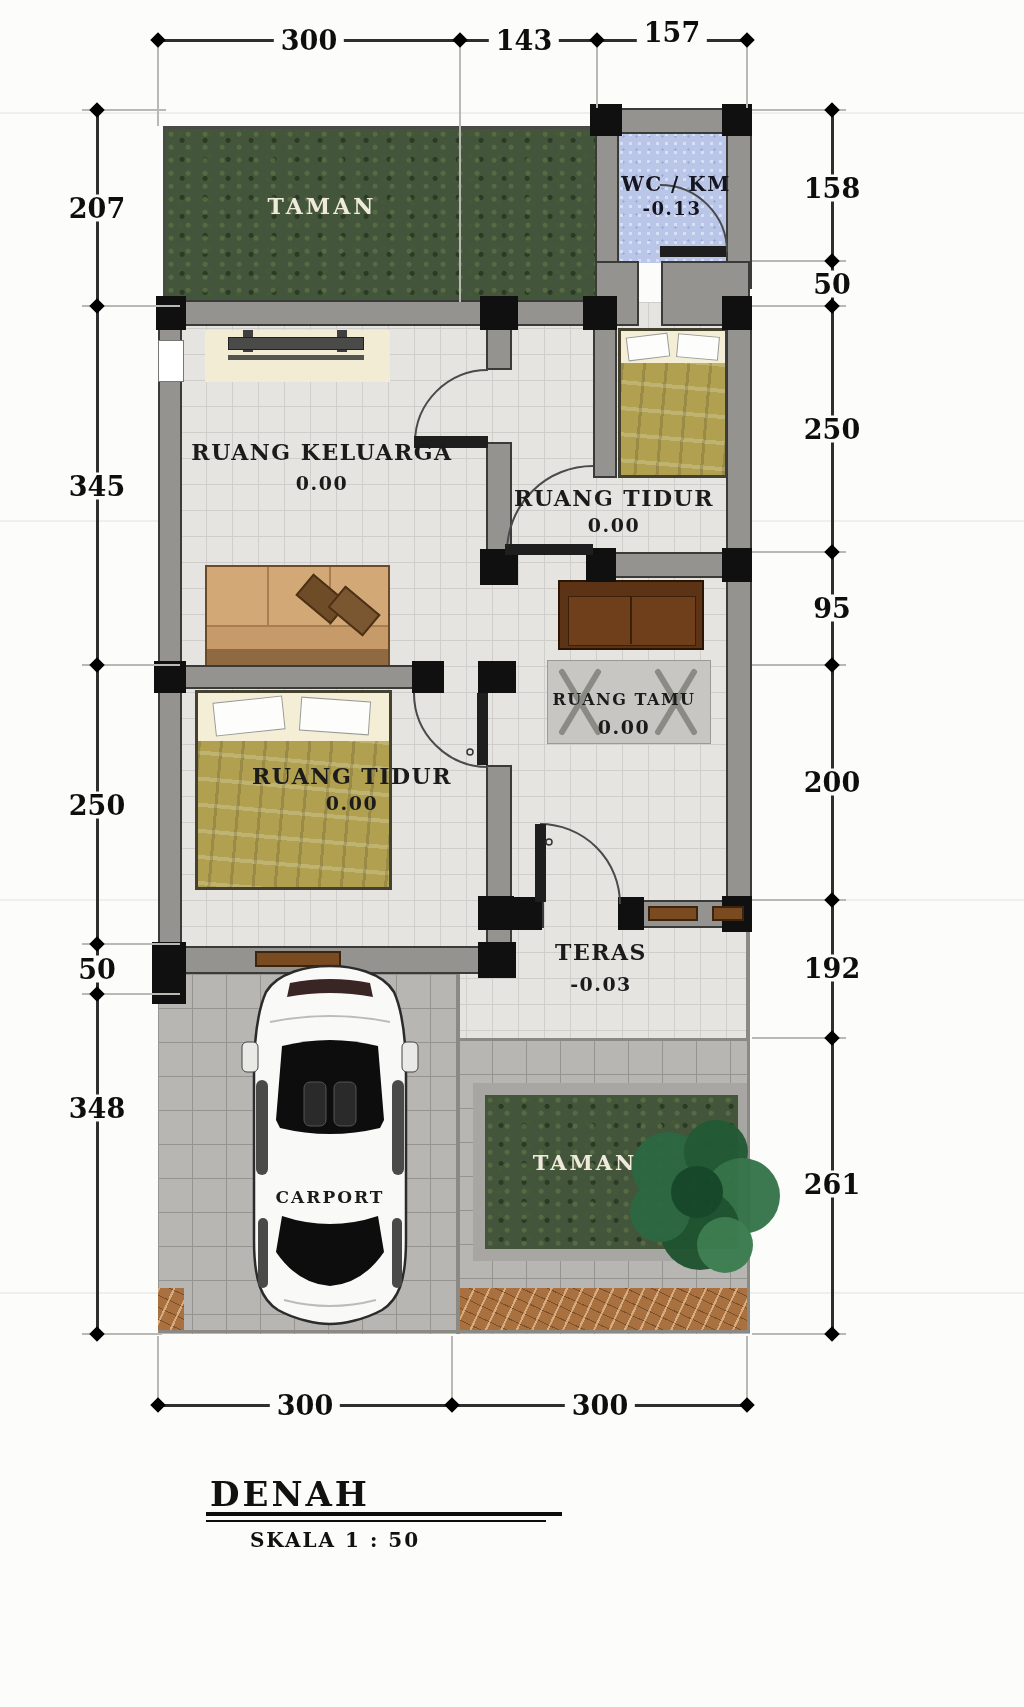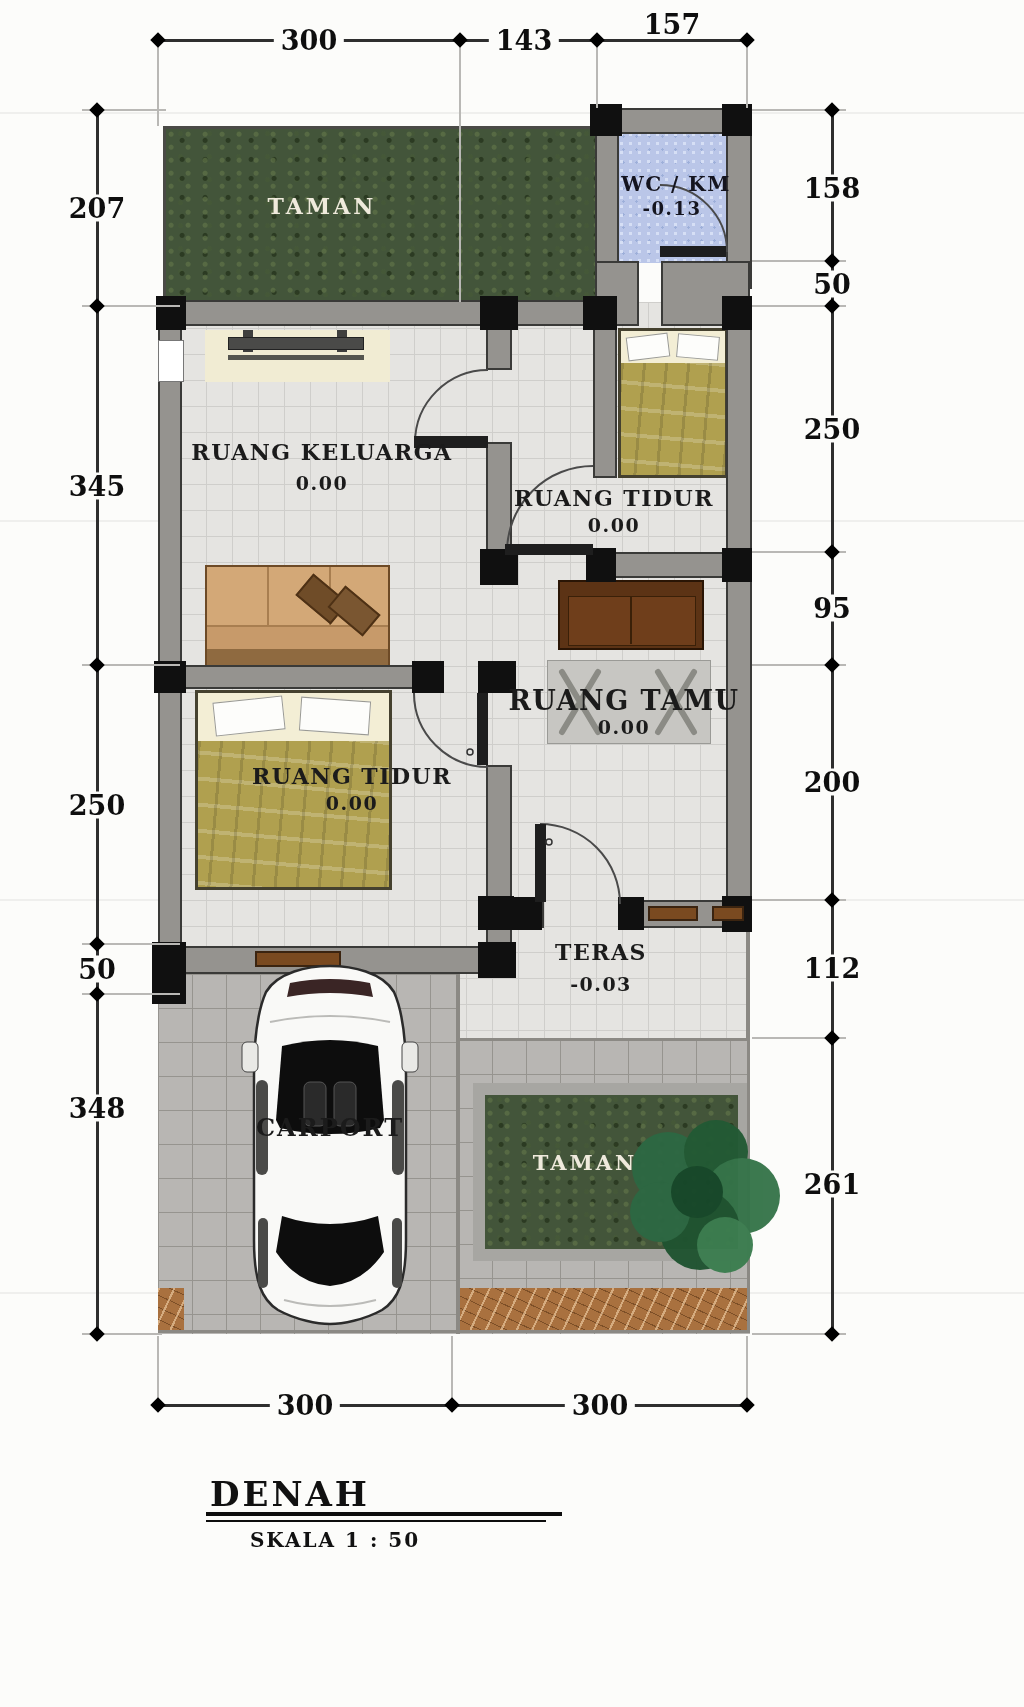--- a/index.html
+++ b/index.html
@@ -217,37 +217,37 @@
     </g>
   </svg>
 
   <div class="lbl cream" style="left:322px;top:206px;font-size:22px">TAMAN</div>
   <div class="lbl" style="left:676px;top:184px;font-size:20px;color:#15151f">WC / KM</div>
   <div class="lbl" style="left:672px;top:209px;font-size:18px;color:#15151f">-0.13</div>
   <div class="lbl" style="left:322px;top:452px;font-size:22px">RUANG KELUARGA</div>
   <div class="lbl" style="left:322px;top:483px;font-size:19px">0.00</div>
   <div class="lbl" style="left:614px;top:498px;font-size:22px">RUANG TIDUR</div>
   <div class="lbl" style="left:614px;top:525px;font-size:19px">0.00</div>
-  <div class="lbl" style="left:624px;top:700px;font-size:27px">RUANG TAMU</div>
+  <div class="lbl" style="left:624px;top:700px;font-size:16px">RUANG TAMU</div>
   <div class="lbl" style="left:624px;top:727px;font-size:19px">0.00</div>
   <div class="lbl" style="left:352px;top:776px;font-size:22px">RUANG TIDUR</div>
   <div class="lbl" style="left:352px;top:803px;font-size:19px">0.00</div>
   <div class="lbl" style="left:601px;top:952px;font-size:22px">TERAS</div>
   <div class="lbl" style="left:601px;top:984px;font-size:19px">-0.03</div>
-  <div class="lbl" style="left:330px;top:1128px;font-size:24px;letter-spacing:2px">CARPORT</div>
+  <div class="lbl" style="left:330px;top:1197px;font-size:17px;letter-spacing:2px">CARPORT</div>
   <div class="lbl cream" style="left:585px;top:1162px;font-size:21px">TAMAN</div>
 
   <div class="dline" style="left:158px;top:39px;width:589px;height:3px"></div>
   <div class="dia" style="left:158px;top:40px"></div>
   <div class="dia" style="left:460px;top:40px"></div>
   <div class="dia" style="left:597px;top:40px"></div>
   <div class="dia" style="left:747px;top:40px"></div>
   <span class="dimlab" style="left:309px;top:40px">300</span>
   <span class="dimlab" style="left:524px;top:40px">143</span>
-  <span class="dimlab" style="left:672px;top:24px">157</span>
+  <span class="dimlab" style="left:672px;top:32px">157</span>
   <div class="ext" style="left:157px;top:46px;width:2px;height:80px"></div>
   <div class="ext" style="left:459px;top:46px;width:2px;height:256px"></div>
   <div class="ext" style="left:596px;top:46px;width:2px;height:62px"></div>
   <div class="ext" style="left:746px;top:46px;width:2px;height:62px"></div>
 
   <div class="dline" style="left:158px;top:1404px;width:589px;height:3px"></div>
   <div class="dia" style="left:158px;top:1405px"></div>
   <div class="dia" style="left:452px;top:1405px"></div>
   <div class="dia" style="left:747px;top:1405px"></div>
   <span class="dimlab" style="left:305px;top:1405px">300</span>
@@ -282,21 +282,21 @@
   <div class="dia" style="left:832px;top:552px"></div>
   <div class="dia" style="left:832px;top:665px"></div>
   <div class="dia" style="left:832px;top:900px"></div>
   <div class="dia" style="left:832px;top:1038px"></div>
   <div class="dia" style="left:832px;top:1334px"></div>
   <span class="dimlab" style="left:832px;top:188px">158</span>
   <span class="dimlab" style="left:832px;top:284px">50</span>
   <span class="dimlab" style="left:832px;top:429px">250</span>
   <span class="dimlab" style="left:832px;top:608px">95</span>
   <span class="dimlab" style="left:832px;top:782px">200</span>
-  <span class="dimlab" style="left:832px;top:968px">112</span>
+  <span class="dimlab" style="left:832px;top:968px">192</span>
   <span class="dimlab" style="left:832px;top:1184px">261</span>
   <div class="ext" style="left:752px;top:109px;width:94px;height:2px"></div>
   <div class="ext" style="left:752px;top:260px;width:94px;height:2px"></div>
   <div class="ext" style="left:752px;top:305px;width:94px;height:2px"></div>
   <div class="ext" style="left:752px;top:551px;width:94px;height:2px"></div>
   <div class="ext" style="left:752px;top:664px;width:94px;height:2px"></div>
   <div class="ext" style="left:752px;top:899px;width:94px;height:2px"></div>
   <div class="ext" style="left:752px;top:1037px;width:94px;height:2px"></div>
   <div class="ext" style="left:752px;top:1333px;width:94px;height:2px"></div>
 

